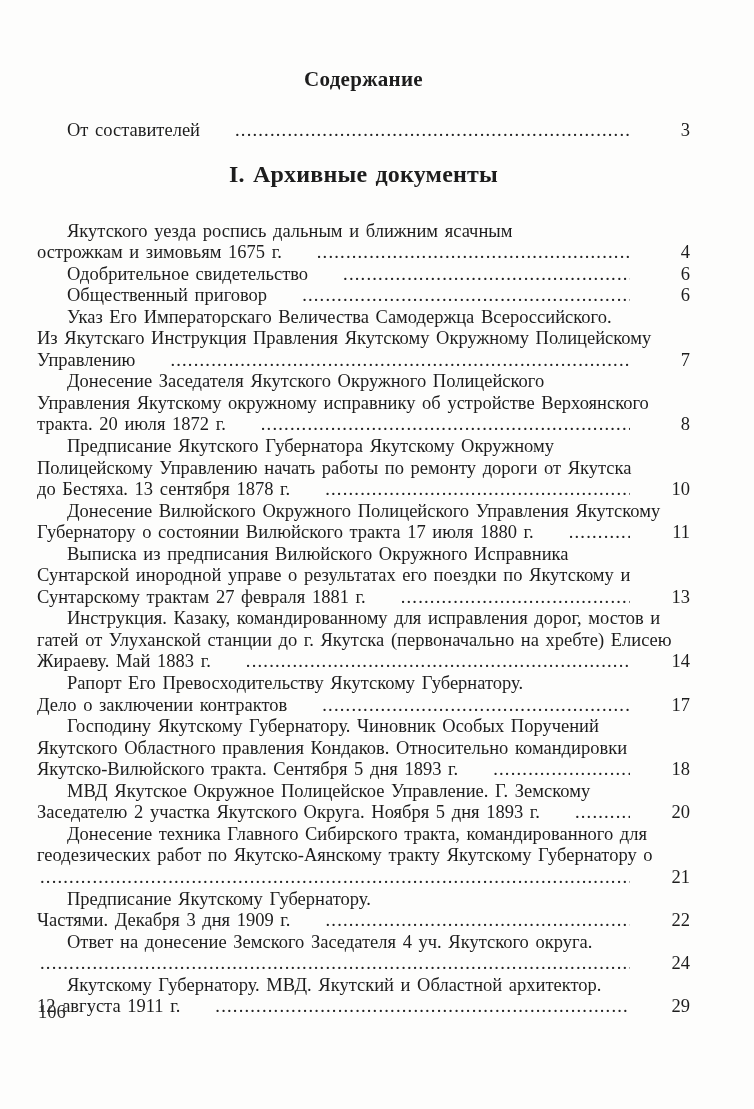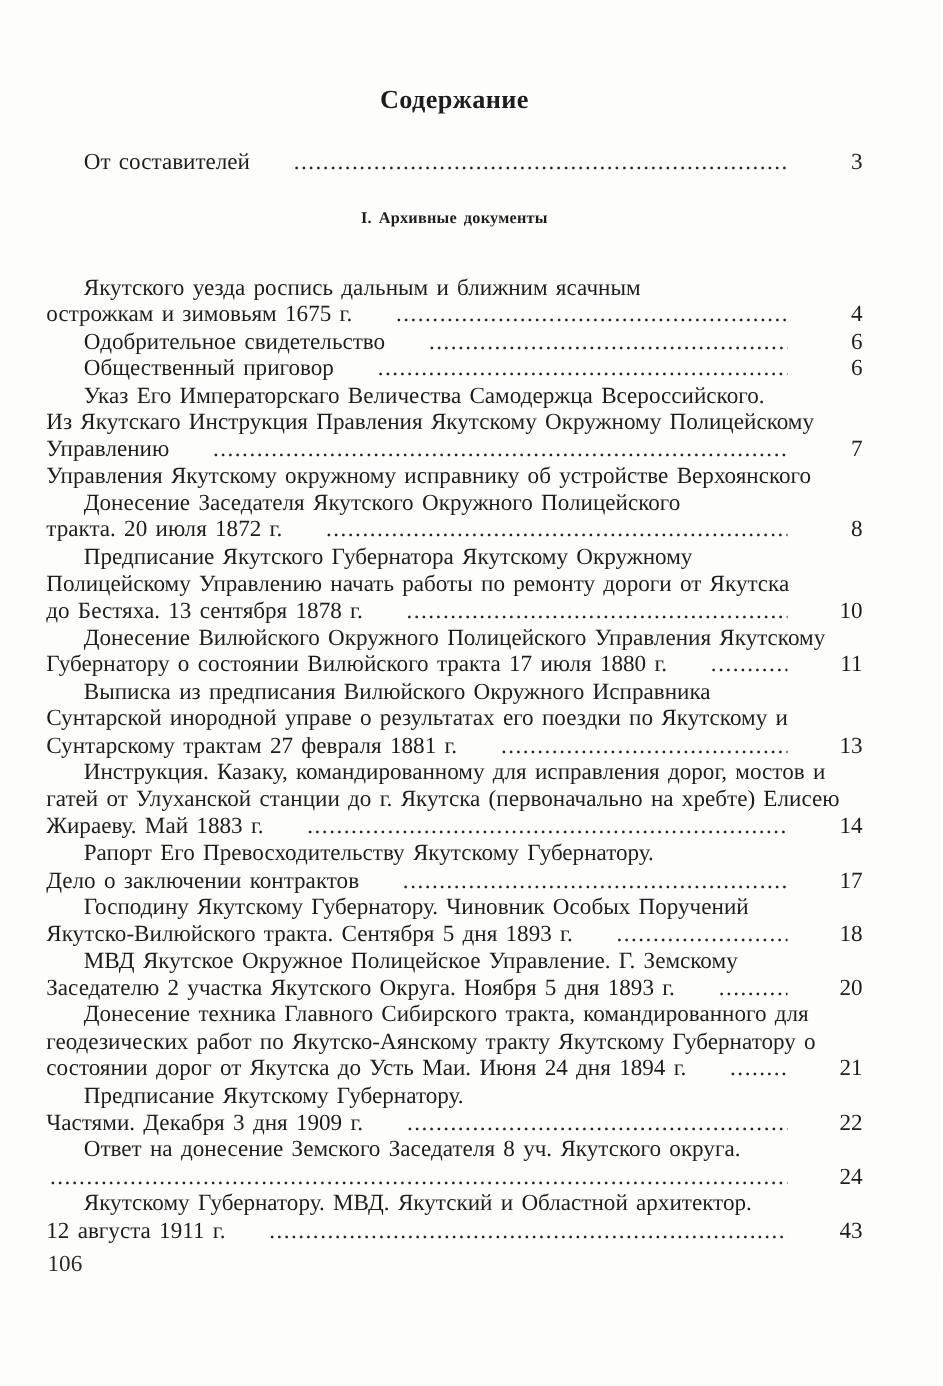--- a/index.html
+++ b/index.html
@@ -19,21 +19,21 @@
   .doc-title {
     margin: 0;
     font-size: 21px;
     font-weight: 700;
     text-align: center;
     letter-spacing: 0.3px;
     line-height: 27px;
   }
   .section-heading {
     margin: 19px 0 0 0;
-    font-size: 13px;
+    font-size: 24px;
     font-weight: 700;
     text-align: center;
     letter-spacing: 0.2px;
     line-height: 26px;
   }
   #toc-front { margin-top: 27px; }
   #toc-main  { margin-top: 34px; }
   .toc-entry { margin: 0; }
   .toc-line {
     display: flex;
@@ -115,26 +115,26 @@
         <div class="toc-line">
           <span class="toc-text">Из Якутскаго Инструкция Правления Якутскому Окружному Полицейскому</span>
         </div>
         <div class="toc-line">
           <span class="toc-text">Управлению</span>
           <span class="toc-dots">........................................................................................................................................................................................................</span>
           <span class="toc-page">7</span>
         </div>
       </div>
       <div class="toc-entry">
+        <div class="toc-line indent">
+          <span class="toc-text">Донесение Заседателя Якутского Окружного Полицейского</span>
+        </div>
         <div class="toc-line">
           <span class="toc-text">Управления Якутскому окружному исправнику об устройстве Верхоянского</span>
         </div>
-        <div class="toc-line indent">
-          <span class="toc-text">Донесение Заседателя Якутского Окружного Полицейского</span>
-        </div>
         <div class="toc-line">
           <span class="toc-text">тракта. 20 июля 1872 г.</span>
           <span class="toc-dots">........................................................................................................................................................................................................</span>
           <span class="toc-page">8</span>
         </div>
       </div>
       <div class="toc-entry">
         <div class="toc-line indent">
           <span class="toc-text">Предписание Якутского Губернатора Якутскому Окружному</span>
         </div>
@@ -191,20 +191,23 @@
           <span class="toc-text">Дело о заключении контрактов</span>
           <span class="toc-dots">........................................................................................................................................................................................................</span>
           <span class="toc-page">17</span>
         </div>
       </div>
       <div class="toc-entry">
         <div class="toc-line indent">
           <span class="toc-text">Господину Якутскому Губернатору. Чиновник Особых Поручений</span>
         </div>
         <div class="toc-line">
+          <span class="toc-text">Якутского Областного правления Кондаков. Относительно командировки</span>
+        </div>
+        <div class="toc-line">
           <span class="toc-text">Якутско-Вилюйского тракта. Сентября 5 дня 1893 г.</span>
           <span class="toc-dots">........................................................................................................................................................................................................</span>
           <span class="toc-page">18</span>
         </div>
       </div>
       <div class="toc-entry">
         <div class="toc-line indent">
           <span class="toc-text">МВД Якутское Окружное Полицейское Управление. Г. Земскому</span>
         </div>
         <div class="toc-line">
@@ -214,50 +217,49 @@
         </div>
       </div>
       <div class="toc-entry">
         <div class="toc-line indent">
           <span class="toc-text">Донесение техника Главного Сибирского тракта, командированного для</span>
         </div>
         <div class="toc-line">
           <span class="toc-text">геодезических работ по Якутско-Аянскому тракту Якутскому Губернатору о</span>
         </div>
         <div class="toc-line">
-          <span class="toc-text">состоянии дорог от Якутска до Усть Маи. Июня 24 дня 1894 г.</span>
           <span class="toc-dots">........................................................................................................................................................................................................</span>
           <span class="toc-page">21</span>
         </div>
       </div>
       <div class="toc-entry">
         <div class="toc-line indent">
           <span class="toc-text">Предписание Якутскому Губернатору.</span>
         </div>
         <div class="toc-line">
           <span class="toc-text">Частями. Декабря 3 дня 1909 г.</span>
           <span class="toc-dots">........................................................................................................................................................................................................</span>
           <span class="toc-page">22</span>
         </div>
       </div>
       <div class="toc-entry">
         <div class="toc-line indent">
-          <span class="toc-text">Ответ на донесение Земского Заседателя 8 уч. Якутского округа.</span>
+          <span class="toc-text">Ответ на донесение Земского Заседателя 4 уч. Якутского округа.</span>
         </div>
         <div class="toc-line">
           <span class="toc-dots">........................................................................................................................................................................................................</span>
           <span class="toc-page">24</span>
         </div>
       </div>
       <div class="toc-entry">
         <div class="toc-line indent">
           <span class="toc-text">Якутскому Губернатору. МВД. Якутский и Областной архитектор.</span>
         </div>
         <div class="toc-line">
           <span class="toc-text">12 августа 1911 г.</span>
           <span class="toc-dots">........................................................................................................................................................................................................</span>
-          <span class="toc-page">43</span>
+          <span class="toc-page">29</span>
         </div>
       </div>
     </div>
 
   <div class="folio">106</div>
 </div>
 
 </body></html>

